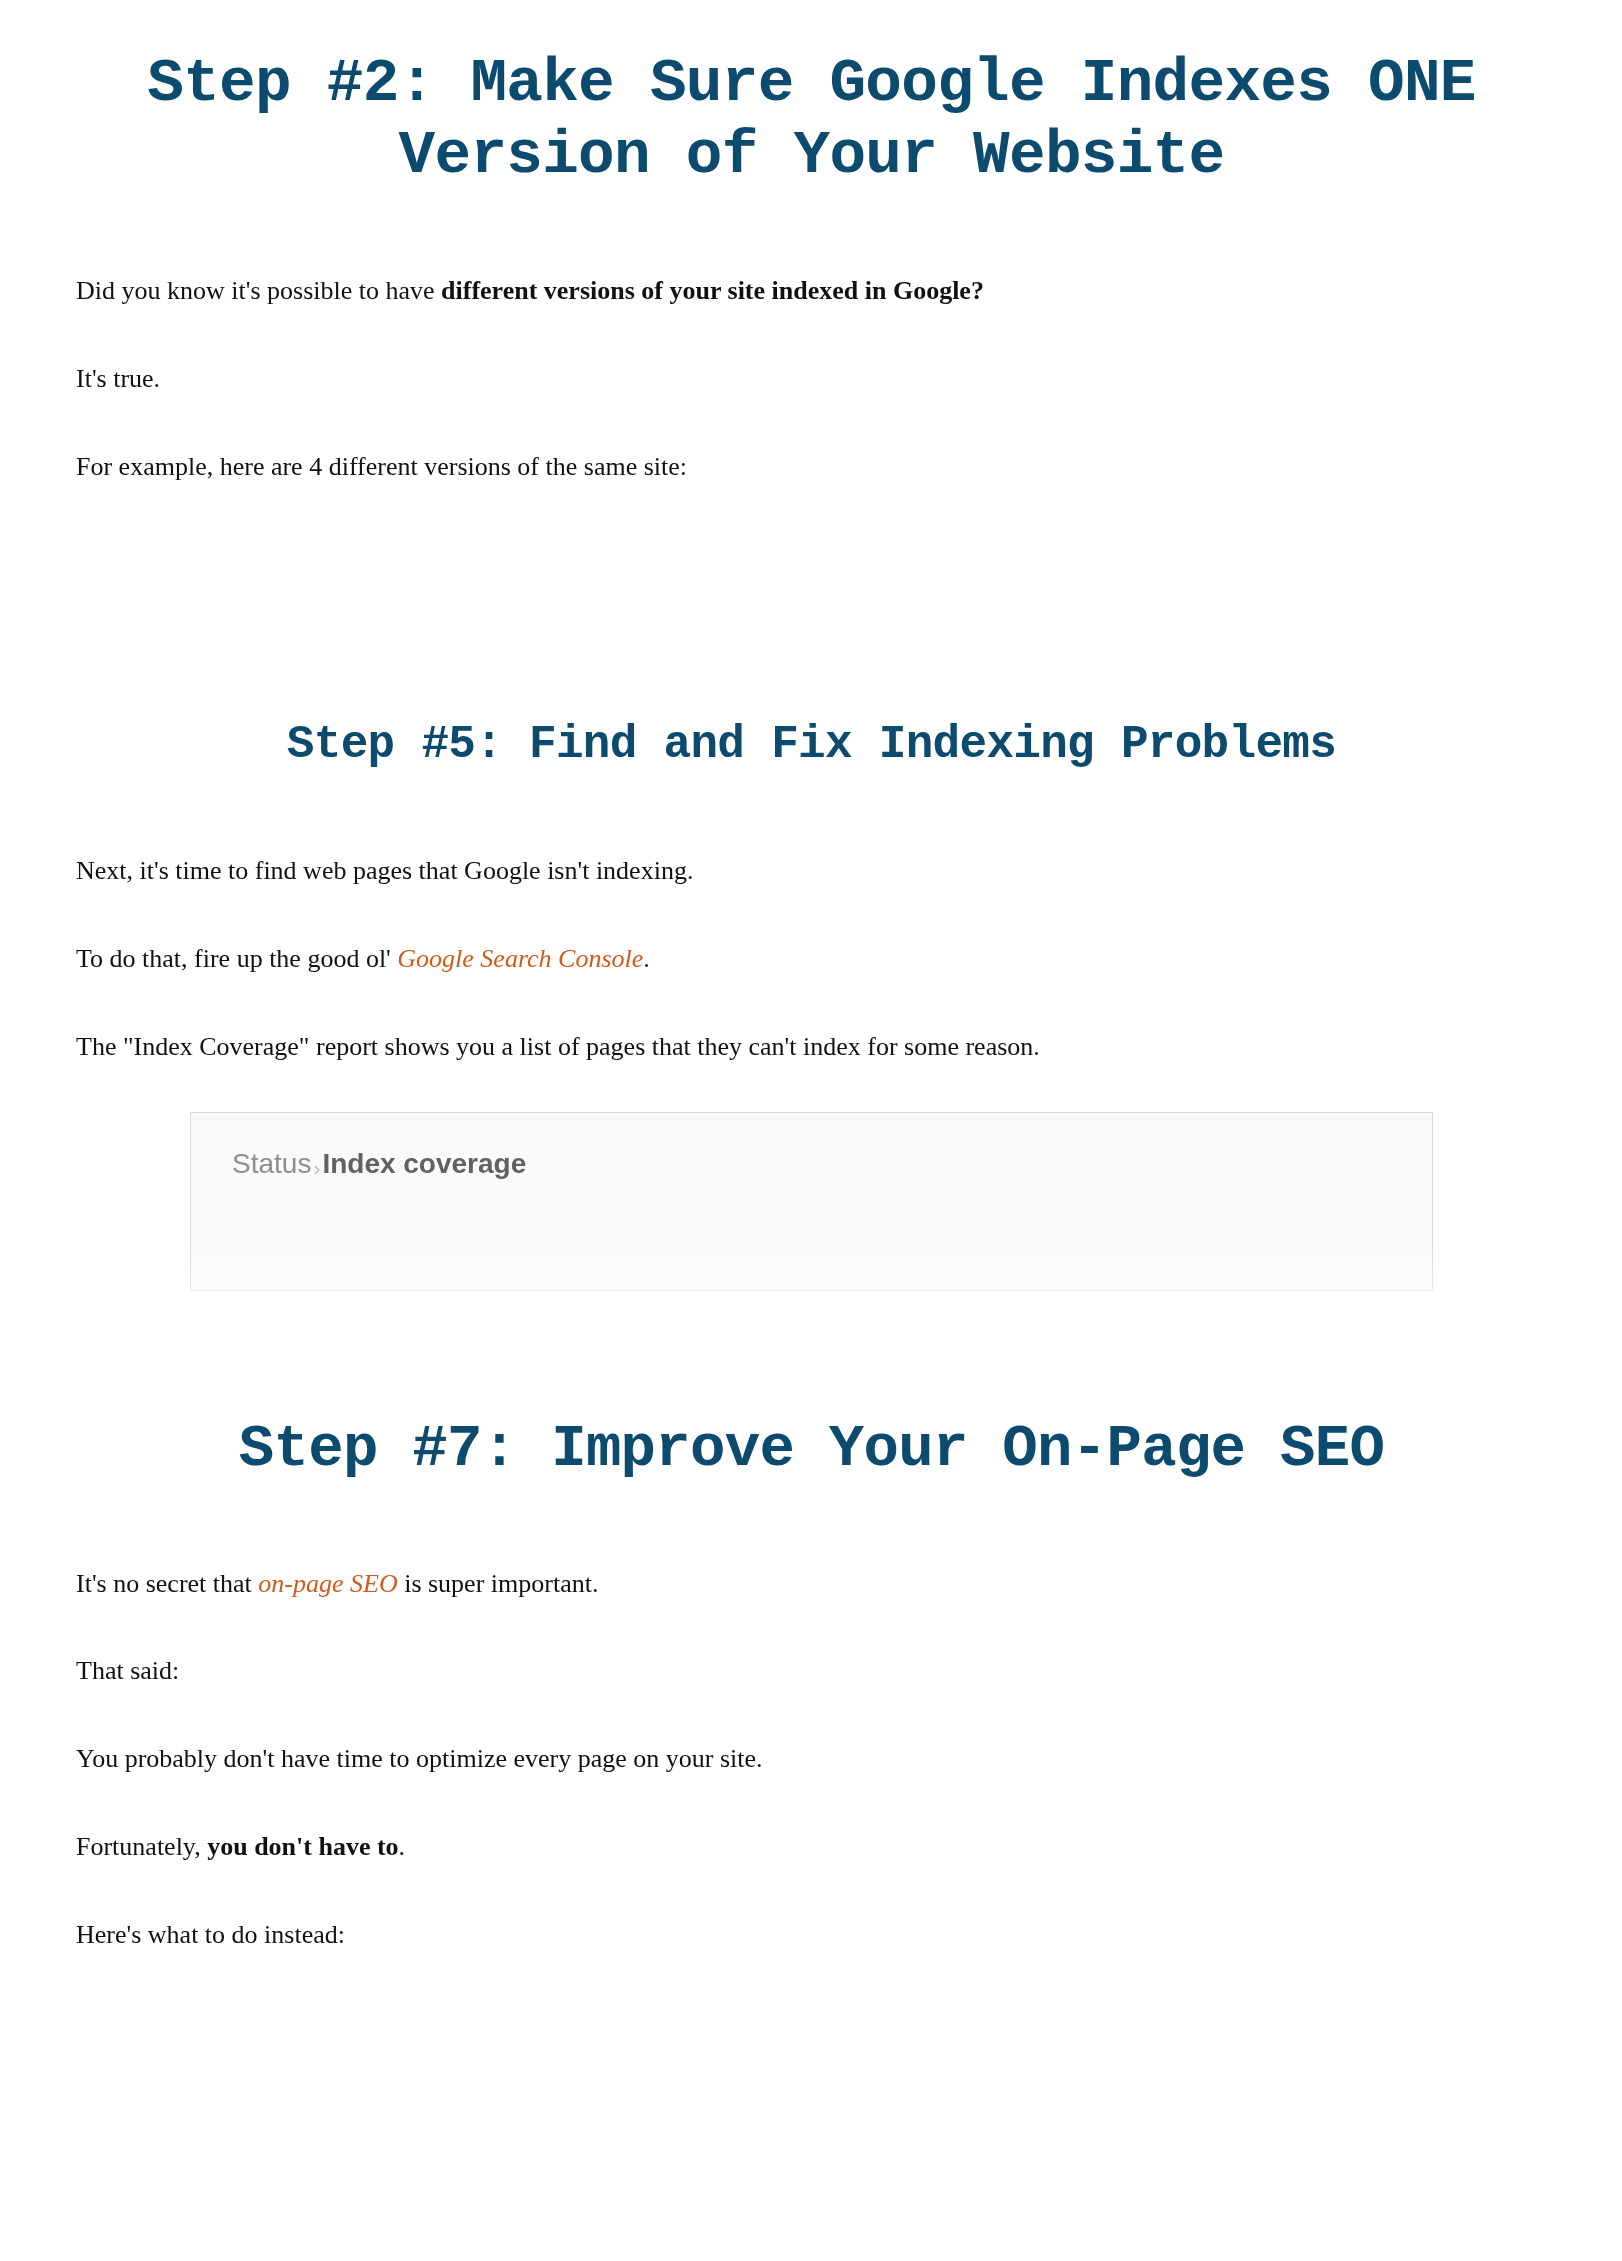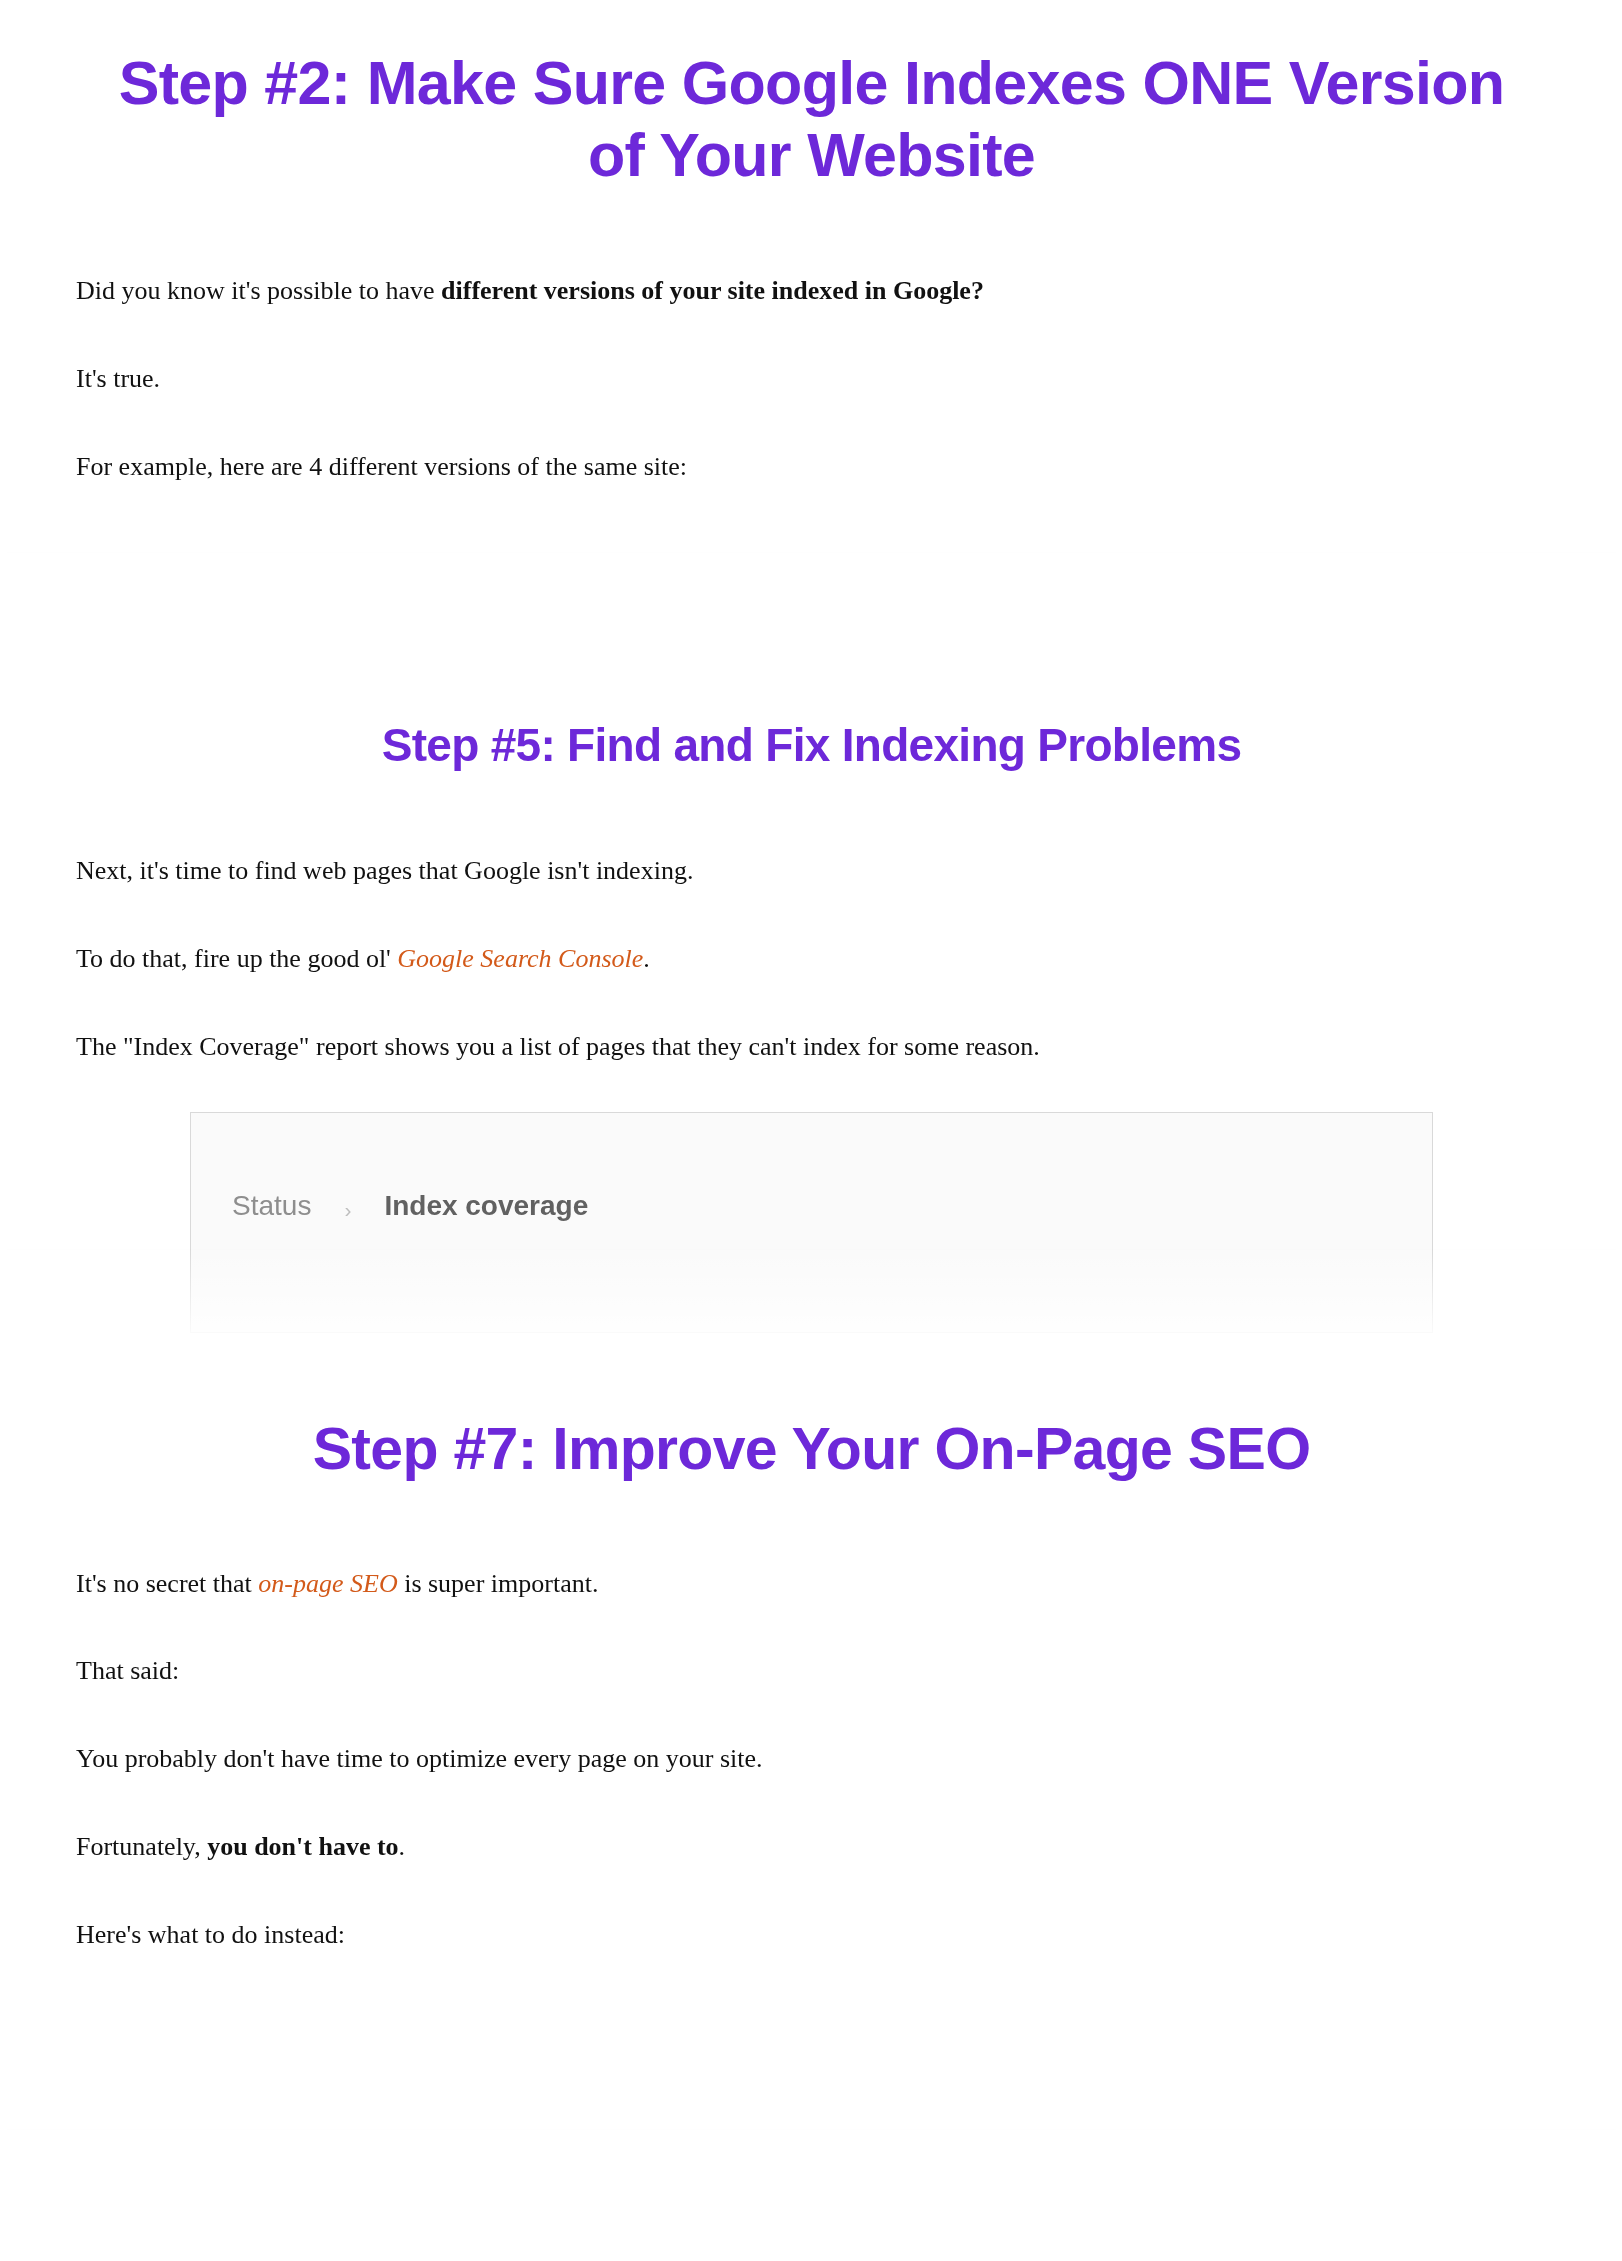--- a/index.html
+++ b/index.html
@@ -16,23 +16,23 @@
   .sec7 { height: 880px; }
   .fade {
     position: absolute;
     left: 0; right: 0; bottom: 0;
     height: 117px;
     pointer-events: none;
     background: linear-gradient(to bottom, rgba(255,255,255,0) 0%, rgba(255,255,255,1) 80%);
     box-shadow: 0 5.5px 11px rgba(0,0,0,0.04);
   }
   h2.step-heading {
-    font-family: Liberation Sans, sans-serif;
+    font-family: Liberation Mono, monospace;
     font-weight: 800;
-    color: #6d28d9;
+    color: #0c4a6e;
     text-align: center;
     letter-spacing: -0.7px;
     line-height: 1.18;
     margin: 0 auto 76px auto;
     max-width: 1415px;
   }
   .sec2 h2.step-heading { font-size: 61px; }
   .sec5 h2.step-heading { font-size: 46px; }
   .sec7 h2.step-heading { font-size: 59px; }
   p.body {
@@ -51,22 +51,21 @@
     border: 1.4px solid #d9d9d9;
     background: #fafafa;
     padding: 35px 41px 110px 41px;
   }
   .breadcrumb {
     font-family: "Helvetica Neue", Helvetica, Arial, sans-serif;
     font-size: 28px;
     color: #8e8e8e;
     display: flex;
     align-items: flex-end;
-    gap: 33px;
-    margin-top: 42px;
+    gap: 2px;
   }
   .breadcrumb .bc-link { color: #8e8e8e; }
   .breadcrumb .chev { color: #bdbdbd; font-size: 21px; }
   .breadcrumb .current { color: #616161; font-weight: 600; }
 </style>
 </head>
 <body>
 
 <div class="page">
 

